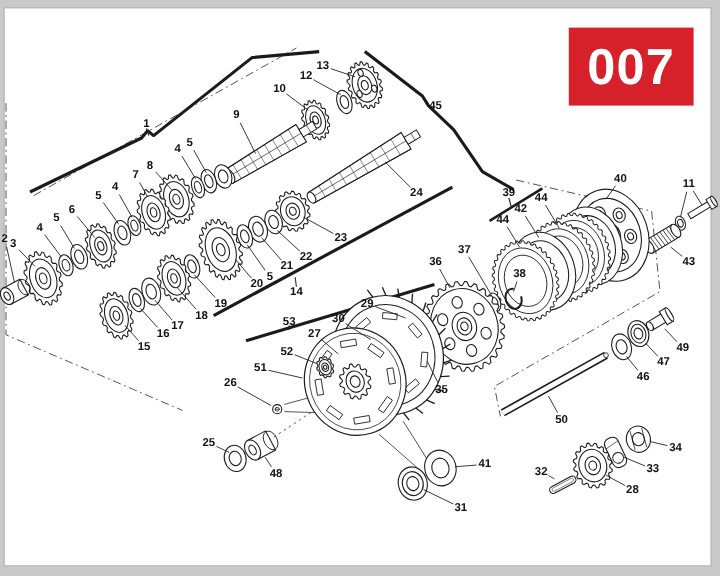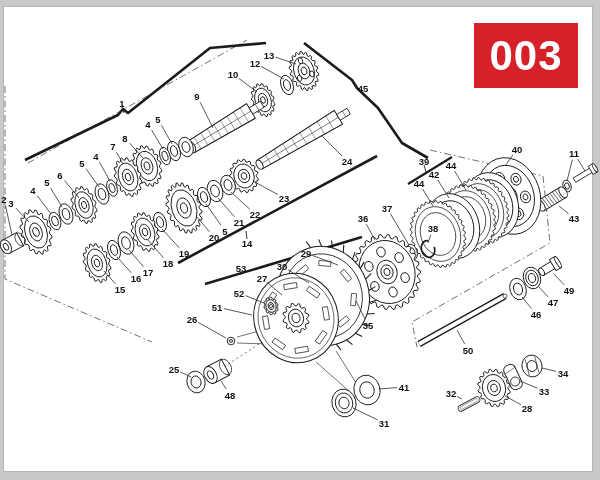--- a/index.html
+++ b/index.html
@@ -626,14 +626,14 @@
     <g>
       <line x1="556.1903564972024" y1="371.3786563088577" x2="542" y2="368" stroke="#222" stroke-width="0.75"></line>
       <text x="563" y="373" text-anchor="middle" dominant-baseline="central" fill="#111" font-size="9.5" font-weight="bold" font-family="&quot;Liberation Sans&quot;, sans-serif">34</text>
     </g>
     <g>
       <line x1="520.8547309895993" y1="404.64803508523596" x2="505" y2="396" stroke="#222" stroke-width="0.75"></line>
       <text x="527" y="408" text-anchor="middle" dominant-baseline="central" fill="#111" font-size="9.5" font-weight="bold" font-family="&quot;Liberation Sans&quot;, sans-serif">28</text>
     </g>
   </svg>
 <div class="badge" id="badge" style="background: rgb(214, 33, 42); color: rgb(255, 255, 255);">
-  <span>003</span>
+  <span>007</span>
 </div>
 
 </body></html>

